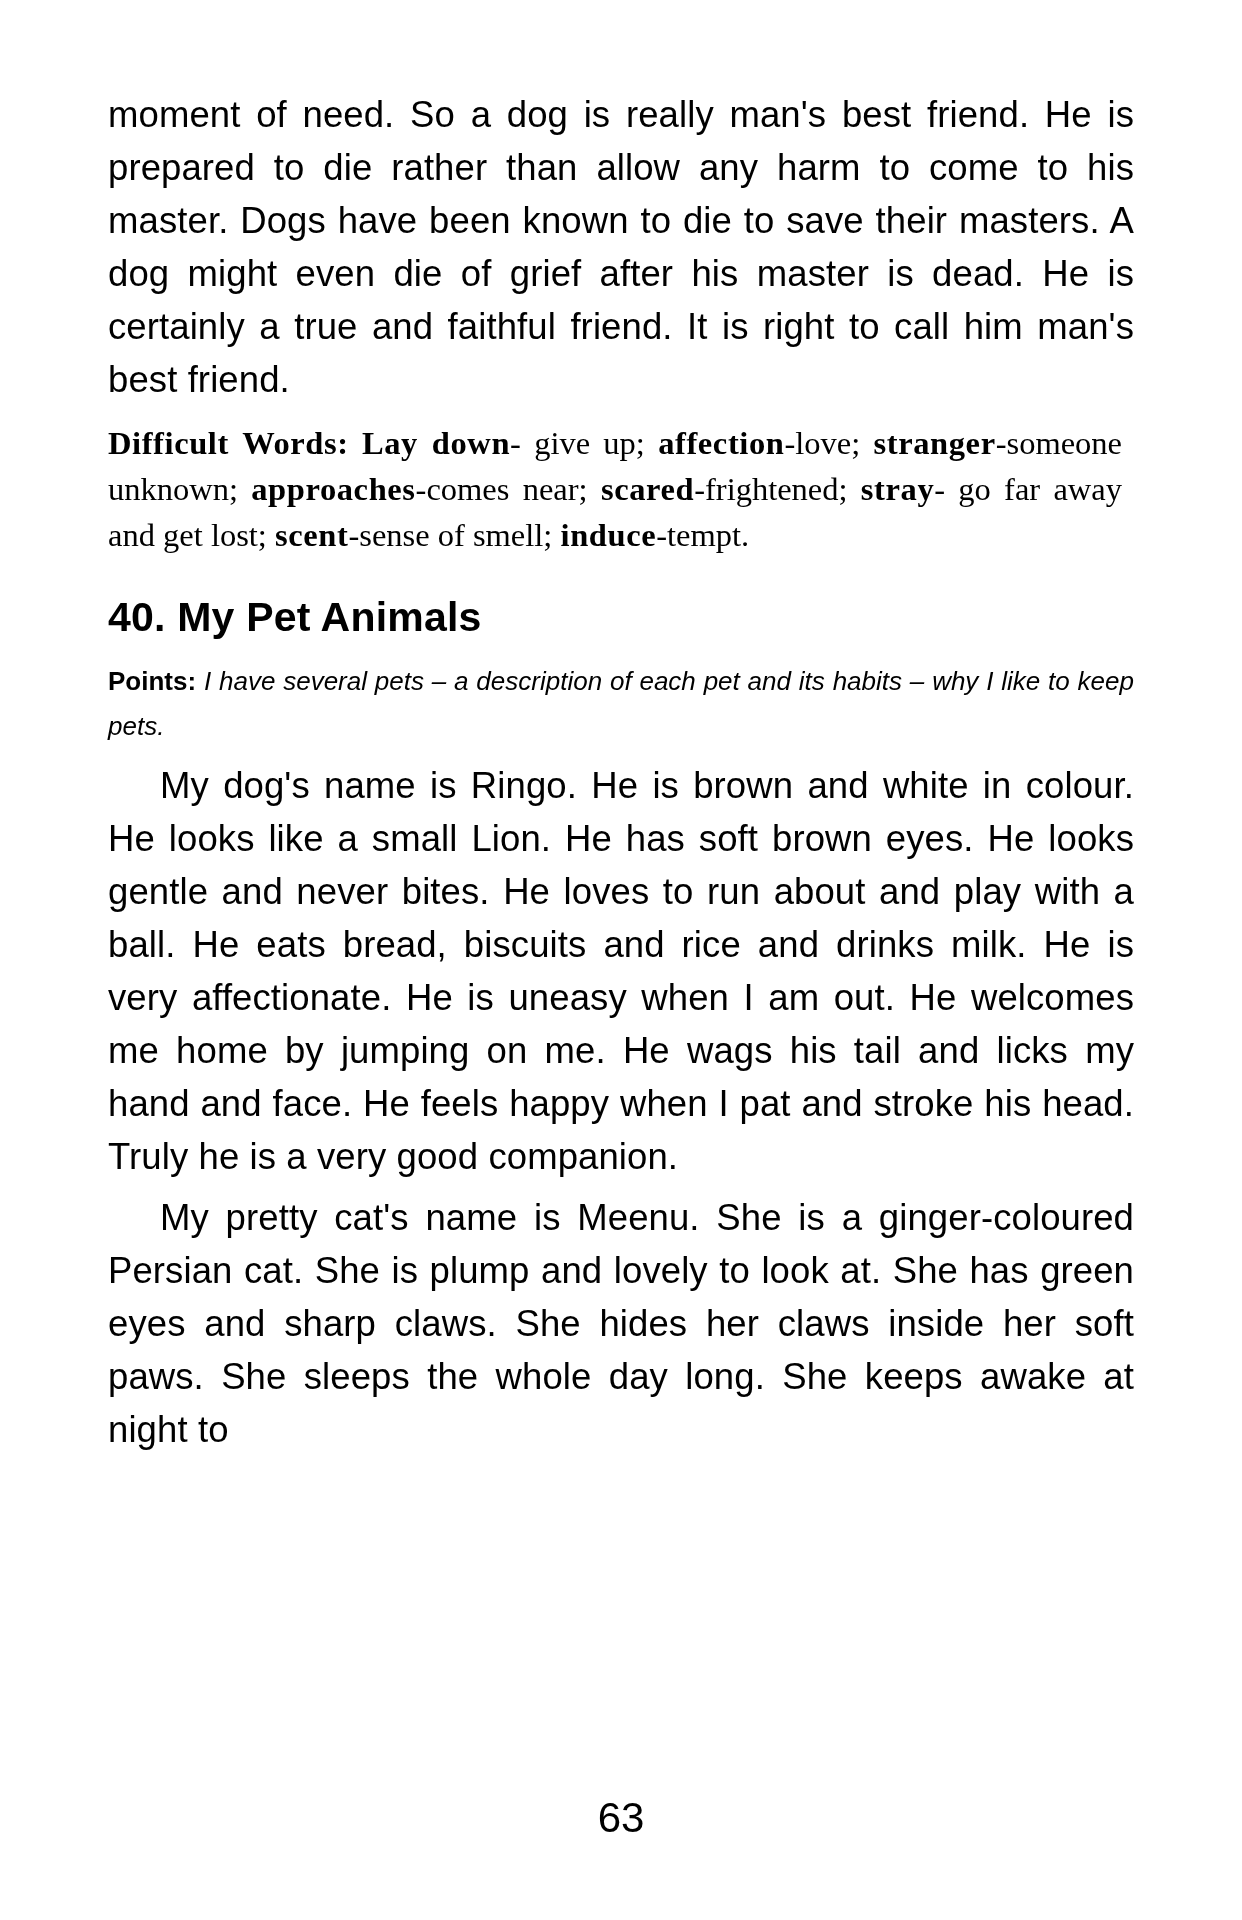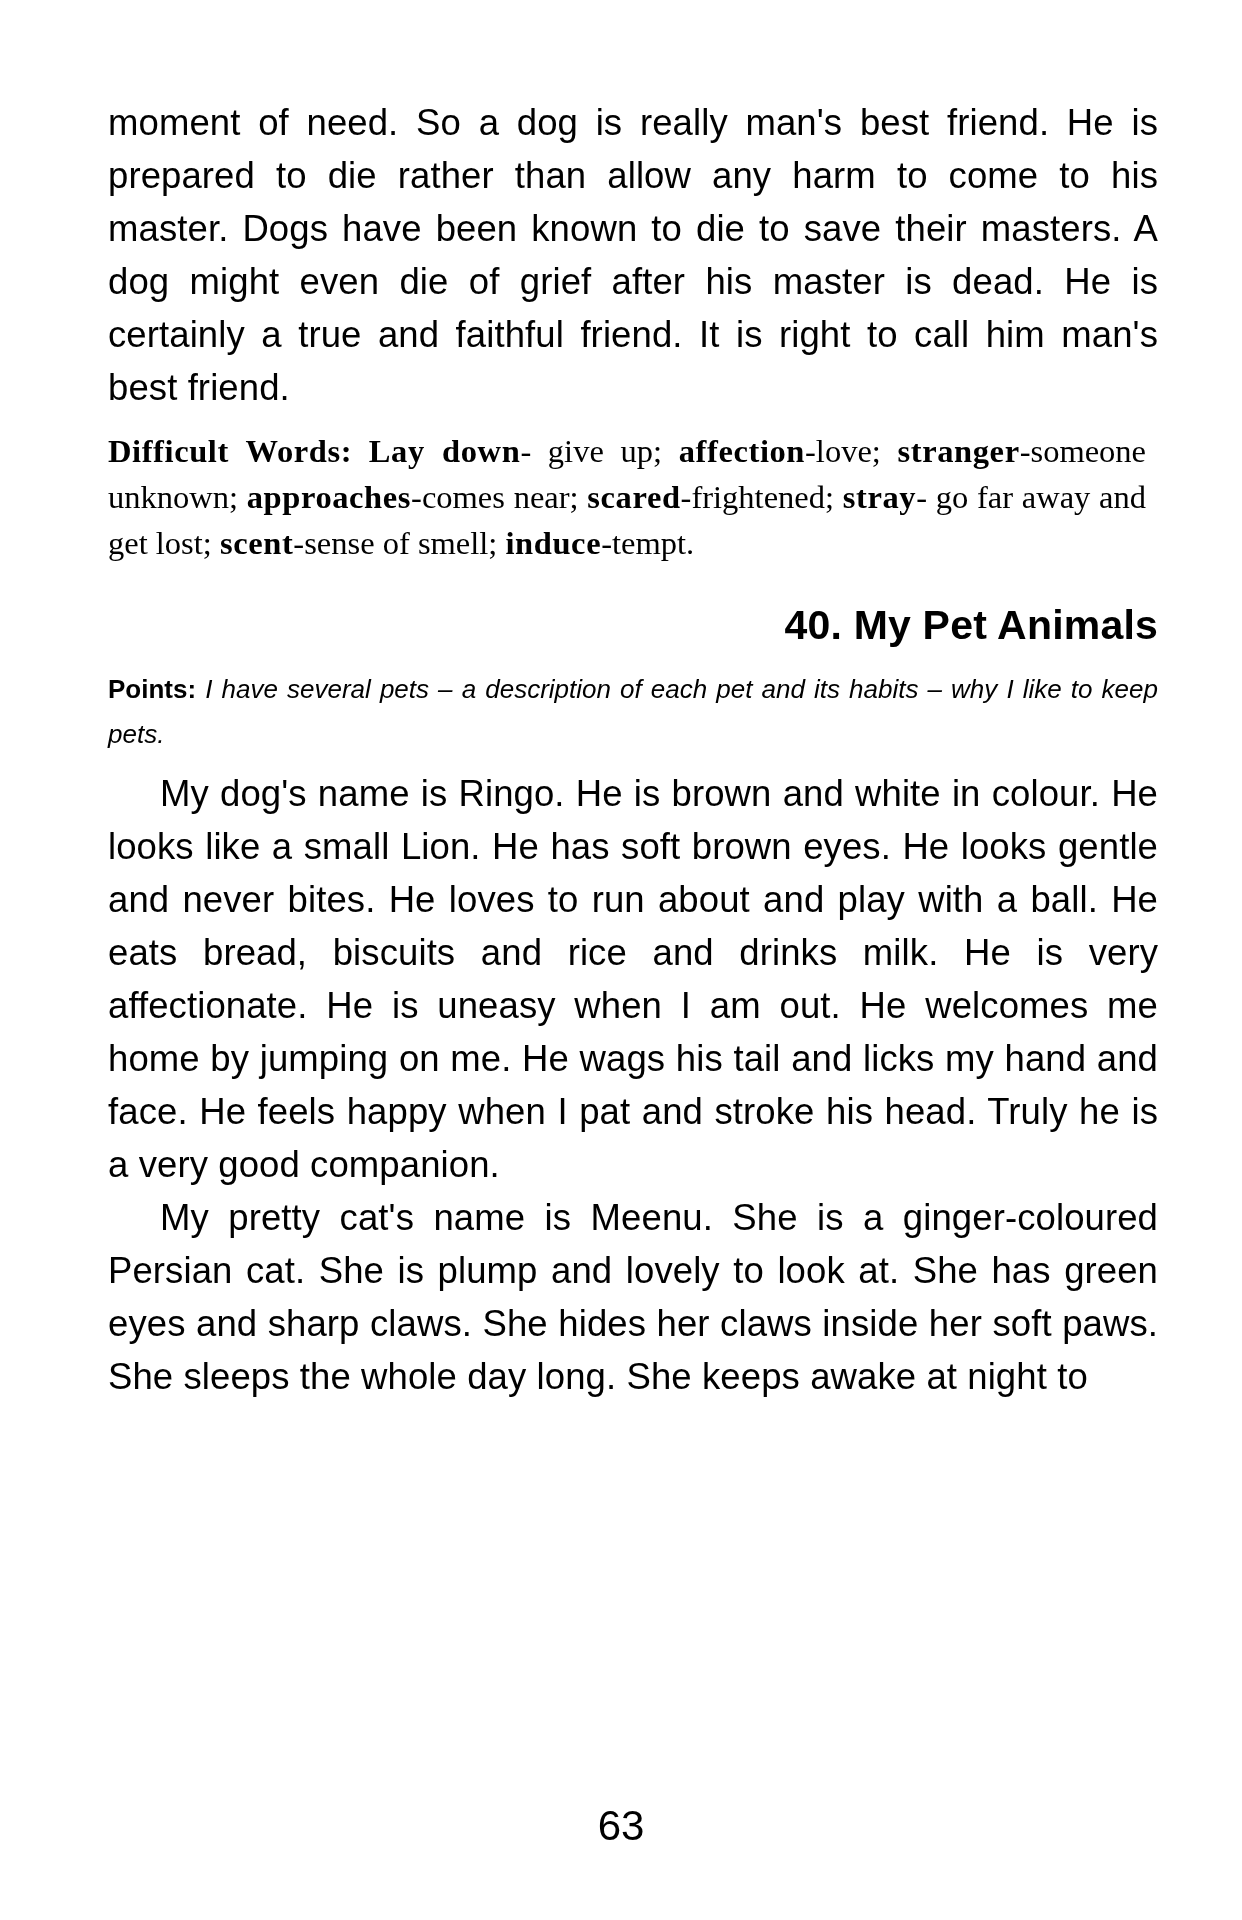--- a/index.html
+++ b/index.html
@@ -11,25 +11,25 @@
     width: 1242px;
     height: 1920px;
     font-family: "Liberation Sans", sans-serif;
     color: #000000;
     position: relative;
     overflow: hidden;
   }
   .page {
     position: absolute;
     left: 0;
-    top: 8px;
+    top: 0;
     width: 1242px;
     height: 1476px;
     box-sizing: border-box;
-    padding: 88px 84px 0 108px;
+    padding: 88px 108px 0 108px;
   }
   .body-text {
     font-size: 36.5px;
     line-height: 53px;
     text-align: justify;
     text-justify: inter-word;
     margin: 0;
     letter-spacing: 0.1px;
   }
   .body-text.first {
@@ -45,39 +45,39 @@
     margin: 14px 12px 0 0;
     font-family: Liberation Serif, serif;
   }
   .difficult b {
     font-weight: bold;
     letter-spacing: 0.6px;
   }
   h2.section-title {
     font-size: 41px;
     font-weight: bold;
-    text-align: right;
+    text-align: left;
     margin: 36px 0 18px 0;
     letter-spacing: 0.2px;
   }
   .points {
     font-size: 26px;
     line-height: 45px;
     text-align: justify;
     margin: 0 0 10px 0;
   }
   .points b {
     font-weight: bold;
     font-style: normal;
   }
   .points i {
     font-style: italic;
   }
   .para-gap {
-    margin-top: 0;
+    margin-top: 8px;
   }
   .page-number {
     position: absolute;
     left: 0;
     right: 0;
     top: 1798px;
     text-align: center;
     font-size: 42px;
     line-height: 40px;
   }

